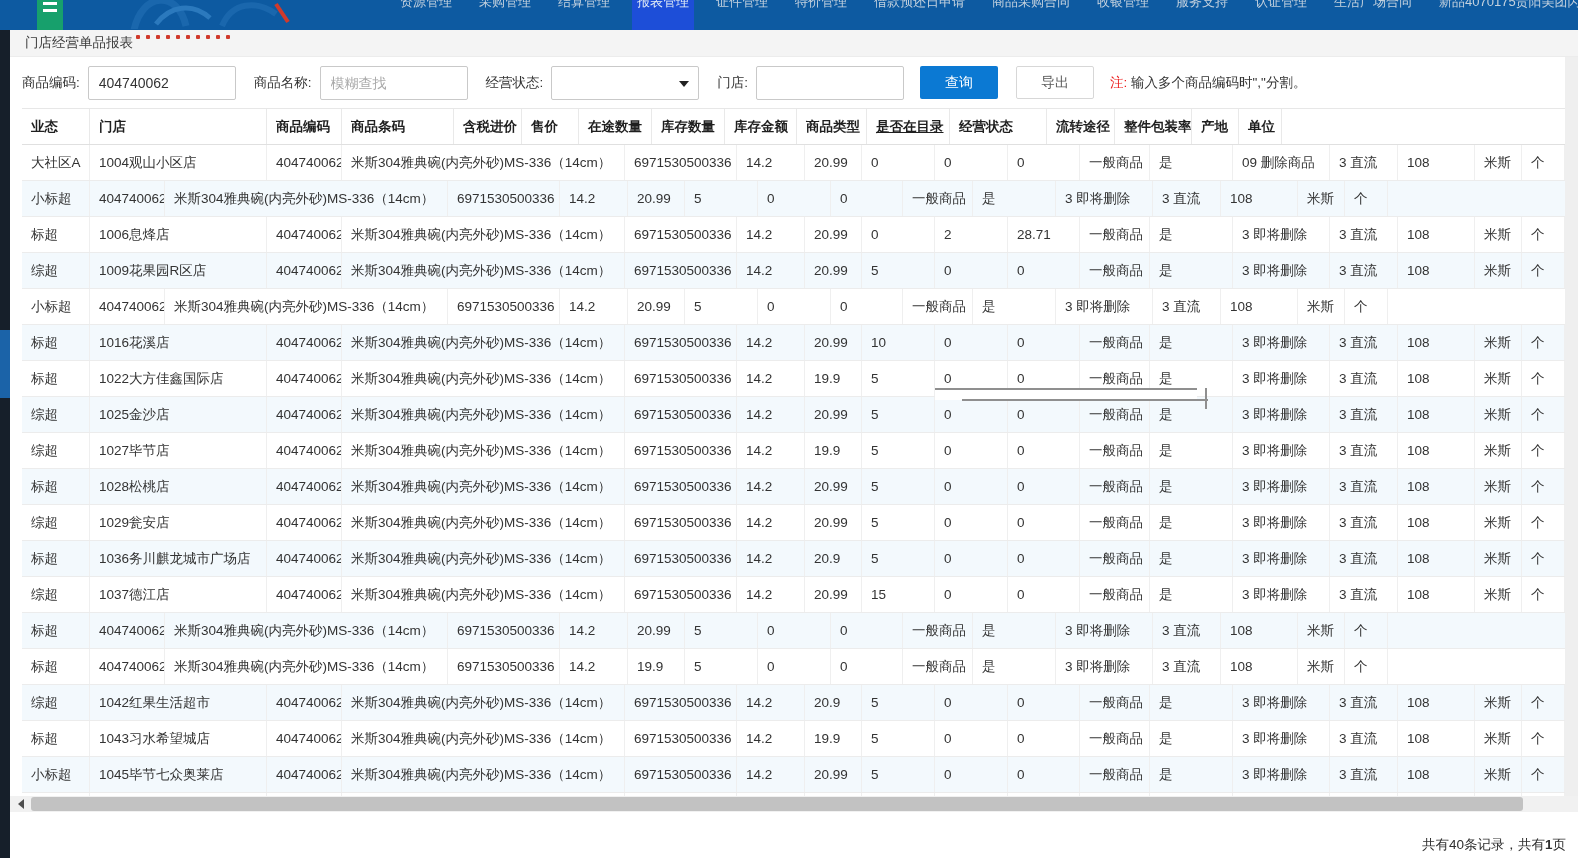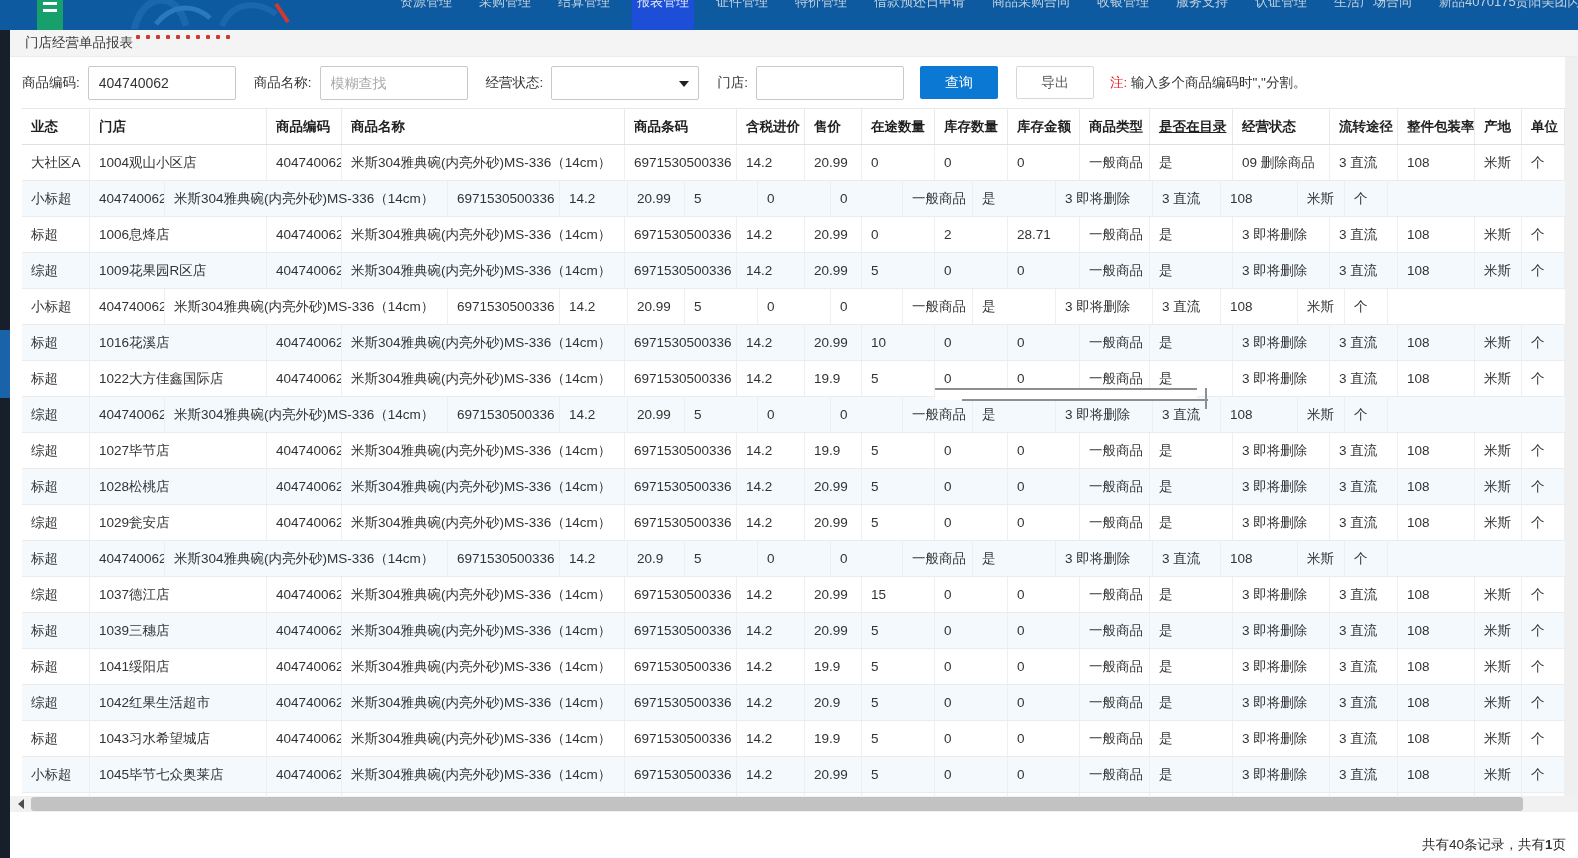--- a/index.html
+++ b/index.html
@@ -160,21 +160,20 @@
   <button class="btn btn-primary">查询</button>
   <button class="btn btn-plain">导出</button>
   <span class="note"><span class="red">注:</span><span> 输入多个商品编码时","分割。</span></span>
 </div>
 
 <div class="tablewrap">
   <div class="thead">
       <div class="th" style="width: 68px;">业态</div>
       <div class="th" style="width: 177px;">门店</div>
       <div class="th" style="width: 75px;">商品编码</div>
-      <div class="th" style="width: 283px;">商品名称</div>
       <div class="th" style="width: 112px;">商品条码</div>
       <div class="th" style="width: 68px;">含税进价</div>
       <div class="th" style="width: 57px;">售价</div>
       <div class="th" style="width: 73px;">在途数量</div>
       <div class="th" style="width: 73px;">库存数量</div>
       <div class="th" style="width: 72px;">库存金额</div>
       <div class="th" style="width: 70px;">商品类型</div>
       <div class="th" style="width: 83px; text-decoration: underline;">是否在目录</div>
       <div class="th" style="width: 97px;">经营状态</div>
       <div class="th" style="width: 68px;">流转途径</div>
@@ -309,20 +308,21 @@
         <div class="td" style="width: 70px;">一般商品</div>
         <div class="td" style="width: 83px;">是</div>
         <div class="td" style="width: 97px;">3 即将删除</div>
         <div class="td" style="width: 68px;">3 直流</div>
         <div class="td" style="width: 77px;">108</div>
         <div class="td" style="width: 47px;">米斯</div>
         <div class="td" style="width: 43px;">个</div>
       </div>
       <div class="tr alt">
         <div class="td" style="width: 68px;">综超</div>
+        <div class="td" style="width: 177px;">1025金沙店</div>
         <div class="td" style="width: 75px;">404740062</div>
         <div class="td" style="width: 283px;">米斯304雅典碗(内亮外砂)MS-336（14cm）</div>
         <div class="td" style="width: 112px;">6971530500336</div>
         <div class="td" style="width: 68px;">14.2</div>
         <div class="td" style="width: 57px;">20.99</div>
         <div class="td" style="width: 73px;">5</div>
         <div class="td" style="width: 73px;">0</div>
         <div class="td" style="width: 72px;">0</div>
         <div class="td" style="width: 70px;">一般商品</div>
         <div class="td" style="width: 83px;">是</div>
@@ -384,20 +384,21 @@
         <div class="td" style="width: 70px;">一般商品</div>
         <div class="td" style="width: 83px;">是</div>
         <div class="td" style="width: 97px;">3 即将删除</div>
         <div class="td" style="width: 68px;">3 直流</div>
         <div class="td" style="width: 77px;">108</div>
         <div class="td" style="width: 47px;">米斯</div>
         <div class="td" style="width: 43px;">个</div>
       </div>
       <div class="tr alt">
         <div class="td" style="width: 68px;">标超</div>
+        <div class="td" style="width: 177px;">1036务川麒龙城市广场店</div>
         <div class="td" style="width: 75px;">404740062</div>
         <div class="td" style="width: 283px;">米斯304雅典碗(内亮外砂)MS-336（14cm）</div>
         <div class="td" style="width: 112px;">6971530500336</div>
         <div class="td" style="width: 68px;">14.2</div>
         <div class="td" style="width: 57px;">20.9</div>
         <div class="td" style="width: 73px;">5</div>
         <div class="td" style="width: 73px;">0</div>
         <div class="td" style="width: 72px;">0</div>
         <div class="td" style="width: 70px;">一般商品</div>
         <div class="td" style="width: 83px;">是</div>
@@ -421,40 +422,38 @@
         <div class="td" style="width: 70px;">一般商品</div>
         <div class="td" style="width: 83px;">是</div>
         <div class="td" style="width: 97px;">3 即将删除</div>
         <div class="td" style="width: 68px;">3 直流</div>
         <div class="td" style="width: 77px;">108</div>
         <div class="td" style="width: 47px;">米斯</div>
         <div class="td" style="width: 43px;">个</div>
       </div>
       <div class="tr alt">
         <div class="td" style="width: 68px;">标超</div>
-        <div class="td" style="width: 177px;">1039三穗店</div>
-        <div class="td" style="width: 75px;">404740062</div>
-        <div class="td" style="width: 283px;">米斯304雅典碗(内亮外砂)MS-336（14cm）</div>
-        <div class="td" style="width: 112px;">6971530500336</div>
-        <div class="td" style="width: 68px;">14.2</div>
-        <div class="td" style="width: 57px;">20.99</div>
-        <div class="td" style="width: 73px;">5</div>
-        <div class="td" style="width: 73px;">0</div>
-        <div class="td" style="width: 72px;">0</div>
-        <div class="td" style="width: 70px;">一般商品</div>
-        <div class="td" style="width: 83px;">是</div>
-        <div class="td" style="width: 97px;">3 即将删除</div>
-        <div class="td" style="width: 68px;">3 直流</div>
-        <div class="td" style="width: 77px;">108</div>
-        <div class="td" style="width: 47px;">米斯</div>
-        <div class="td" style="width: 43px;">个</div>
-      </div>
-      <div class="tr">
-        <div class="td" style="width: 68px;">标超</div>
-        <div class="td" style="width: 177px;">1041绥阳店</div>
+        <div class="td" style="width: 75px;">404740062</div>
+        <div class="td" style="width: 283px;">米斯304雅典碗(内亮外砂)MS-336（14cm）</div>
+        <div class="td" style="width: 112px;">6971530500336</div>
+        <div class="td" style="width: 68px;">14.2</div>
+        <div class="td" style="width: 57px;">20.99</div>
+        <div class="td" style="width: 73px;">5</div>
+        <div class="td" style="width: 73px;">0</div>
+        <div class="td" style="width: 72px;">0</div>
+        <div class="td" style="width: 70px;">一般商品</div>
+        <div class="td" style="width: 83px;">是</div>
+        <div class="td" style="width: 97px;">3 即将删除</div>
+        <div class="td" style="width: 68px;">3 直流</div>
+        <div class="td" style="width: 77px;">108</div>
+        <div class="td" style="width: 47px;">米斯</div>
+        <div class="td" style="width: 43px;">个</div>
+      </div>
+      <div class="tr">
+        <div class="td" style="width: 68px;">标超</div>
         <div class="td" style="width: 75px;">404740062</div>
         <div class="td" style="width: 283px;">米斯304雅典碗(内亮外砂)MS-336（14cm）</div>
         <div class="td" style="width: 112px;">6971530500336</div>
         <div class="td" style="width: 68px;">14.2</div>
         <div class="td" style="width: 57px;">19.9</div>
         <div class="td" style="width: 73px;">5</div>
         <div class="td" style="width: 73px;">0</div>
         <div class="td" style="width: 72px;">0</div>
         <div class="td" style="width: 70px;">一般商品</div>
         <div class="td" style="width: 83px;">是</div>

